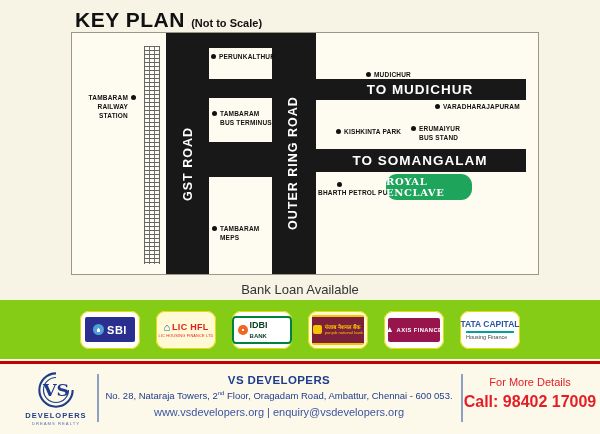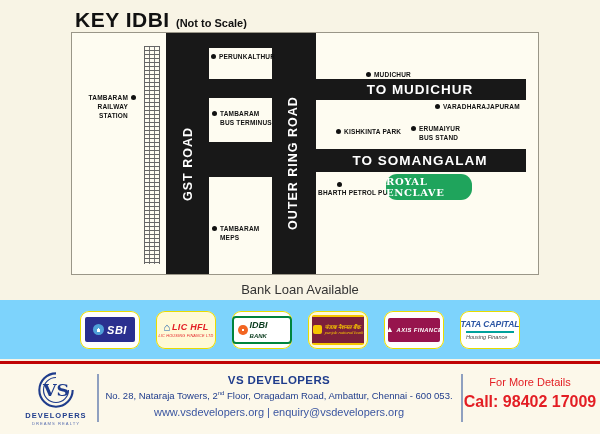--- a/index.html
+++ b/index.html
@@ -25,22 +25,22 @@
     color:#fff;font-weight:bold;font-size:13.5px;letter-spacing:1px;white-space:nowrap;}
   .marker{position:absolute;display:flex;gap:3px;align-items:flex-start;}
   .dot{width:5px;height:5px;background:#111;border-radius:50%;flex:0 0 auto;margin-top:1px;}
   .mlabel{font-size:6.5px;font-weight:bold;color:#111;line-height:1.35;white-space:pre-line;letter-spacing:.2px;}
   .mlabel.right{text-align:right;}
   .royal{position:absolute;background:#1FA45C;color:#fff;display:flex;align-items:center;justify-content:center;
     font-family:"DejaVu Serif",serif;font-weight:bold;font-size:10px;letter-spacing:.6px;border-radius:11px;}
 
   
   .loan{position:absolute;left:0;top:282px;width:600px;text-align:center;font-size:13px;color:#333;}
-  .strip{position:absolute;left:0;top:300px;width:600px;height:59px;background:#7dd3fc;
-    display:flex;align-items:center;justify-content:center;gap:16px;font-style:italic;}
+  .strip{position:absolute;left:0;top:300px;width:600px;height:59px;background:#84cc16;
+    display:flex;align-items:center;justify-content:center;gap:16px;}
   .card{width:60px;height:38px;background:#fff;border-radius:9px;display:flex;flex-direction:column;
     align-items:center;justify-content:center;overflow:hidden;box-shadow:0 0 0 1px #e8dc00 inset;}
   .sbi-box{width:50px;height:25px;background:#2A2F8F;border-radius:2px;display:flex;align-items:center;justify-content:center;gap:3px;}
   .sbi-circle{width:11px;height:11px;border-radius:50%;background:radial-gradient(circle at 50% 58%, #fff 0 2px, #4FA0D8 2px);}
   .sbi-text{color:#fff;font-weight:bold;font-size:11px;letter-spacing:.5px;}
   .lic-card{background:#FFF9D6;}
   .lic-row{display:flex;align-items:center;gap:2px;}
   .lic-house{color:#1B5FAA;font-size:11px;font-weight:bold;line-height:1;}
   .lic-text{color:#E31E24;font-weight:bold;font-size:9px;letter-spacing:.3px;}
   .lic-sub{color:#E31E24;font-size:3.8px;margin-top:1px;letter-spacing:.2px;}
@@ -78,21 +78,21 @@
   .fright{position:absolute;left:462px;top:12px;width:136px;text-align:center;color:#E31E24;}
   .fmore{font-size:11px;}
   .fcall{font-size:16px;font-weight:bold;margin-top:5px;white-space:nowrap;}
 </style>
 </head>
 <body>
 
 <div id="page">
 
   <div class="title">
-    <span>KEY IDBI</span>
+    <span>KEY PLAN</span>
     <small>(Not to Scale)</small>
   </div>
 
   <div class="map">
 
     <div class="railway"></div>
 
     <div class="blk" style="left:94px;top:0;width:150px;height:241px;"></div>
     <div class="band" style="left:242px;top:116px;width:212px;height:23px;">
       <span>TO SOMANGALAM</span>

